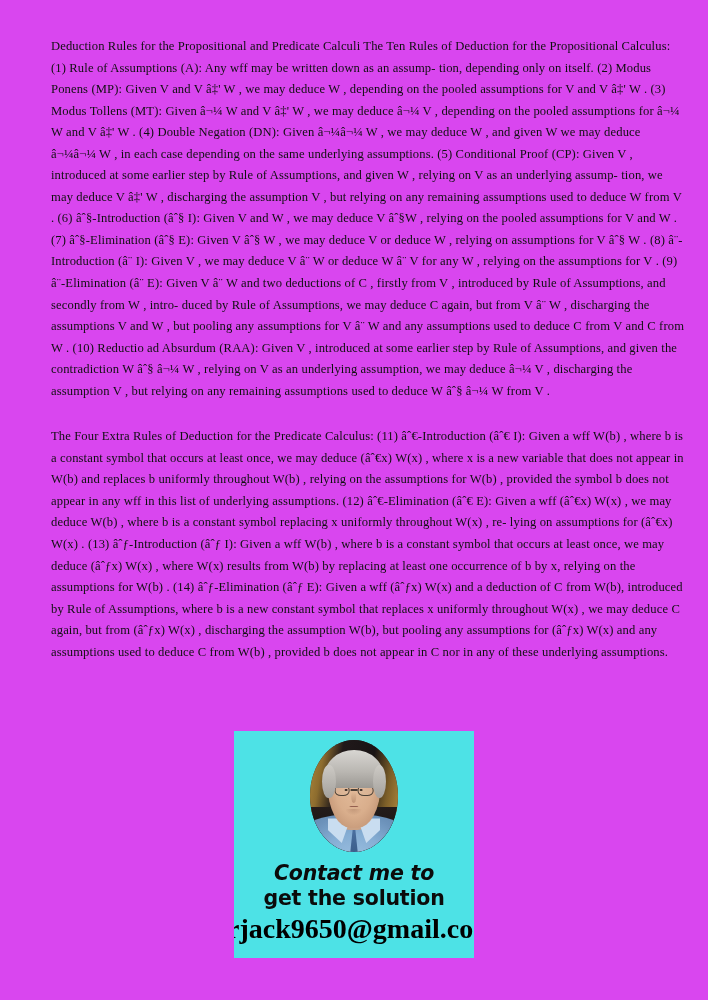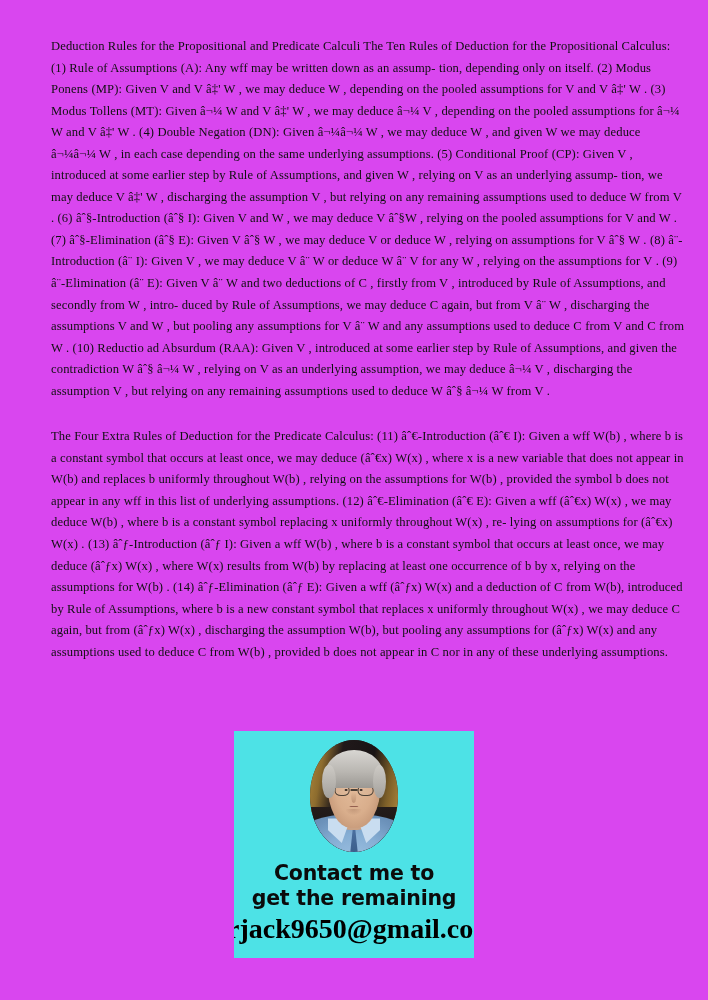--- a/index.html
+++ b/index.html
@@ -234,21 +234,21 @@
 
   .card-line {
     font-family: "DejaVu Sans", "Liberation Sans", sans-serif;
     font-weight: 700;
     color: #0b0b0b;
     font-size: 20.5px;
     line-height: 25px;
     text-align: center;
     letter-spacing: -0.2px;
   }
-  .card-line-1 { margin-top: 9px; }
+  .card-line-1 { margin-top: 9px; font-style: italic; }
   .card-email {
     font-family: "Liberation Serif", "DejaVu Serif", serif;
     font-weight: 700;
     color: #000000;
     font-size: 28px;
     line-height: 24px;
     text-align: center;
     margin-top: 6px;
   }
 </style>
@@ -285,17 +285,17 @@
         <div class="pt-nose"></div>
         <div class="pt-mouth"></div>
         <div class="pt-chin-shade"></div>
       </div>
       <div class="pt-hair"></div>
       <div class="pt-hair-l"></div>
       <div class="pt-hair-r"></div>
     </div>
 
     <div class="card-line card-line-1">Contact me to</div>
-    <div class="card-line">get the remaining</div>
+    <div class="card-line">get the solution</div>
     <div class="card-email">drjack9650@gmail.com</div>
   </div>
 
 </div>
 
 </body></html>

